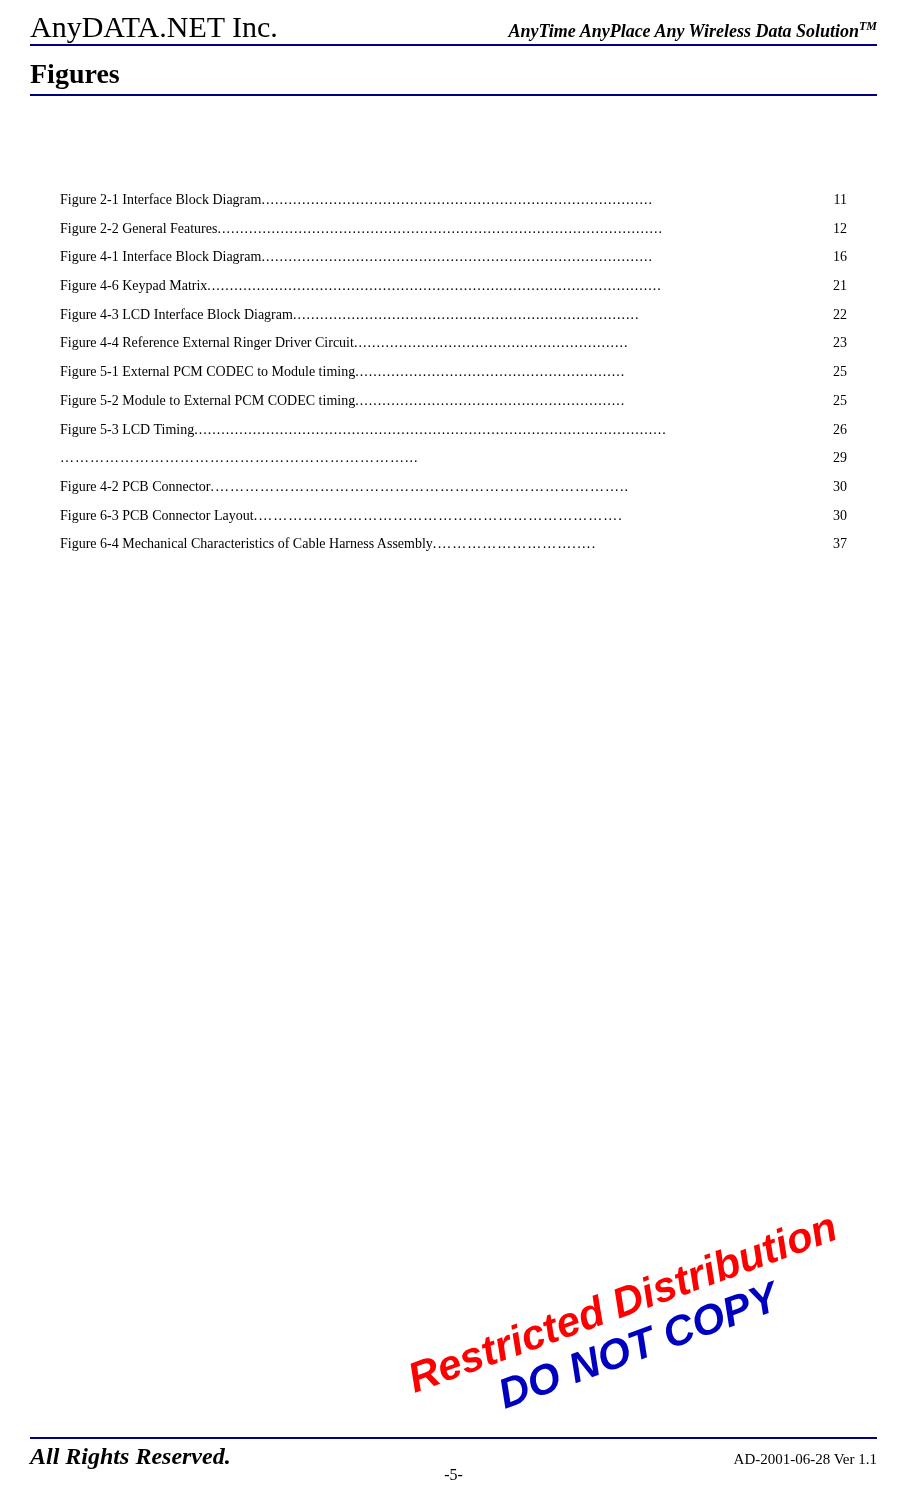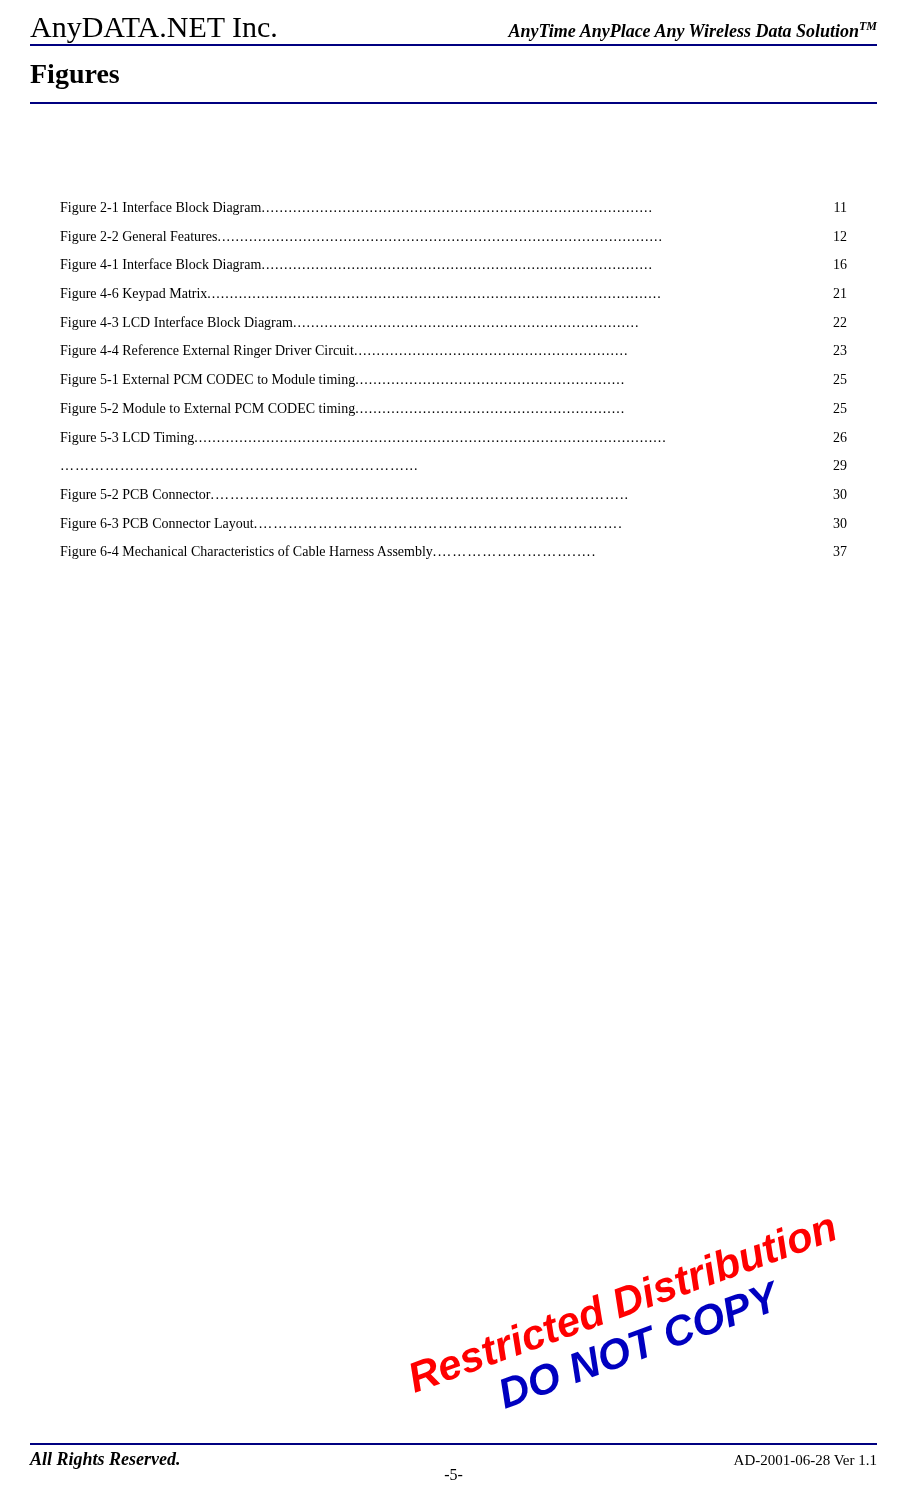--- a/index.html
+++ b/index.html
@@ -32,21 +32,21 @@
       font-style: italic;
       font-weight: bold;
     }
     .tagline sup {
       font-size: 12px;
     }
     .section-title {
       font-size: 28px;
       font-weight: bold;
       margin-top: 12px;
-      margin-bottom: 12px;
+      margin-bottom: 4px;
     }
     .title-rule {
       border: none;
       border-bottom: 2px solid #000080;
       margin-top: 2px;
     }
     .toc {
       padding: 90px 30px 0 30px;
       font-size: 14px;
       line-height: 2.05;
@@ -93,21 +93,21 @@
     }
     .footer-row {
       display: flex;
       justify-content: space-between;
       align-items: baseline;
       font-size: 16px;
     }
     .footer-left {
       font-weight: bold;
       font-style: italic;
-      font-size: 18px;
+      font-size: 24px;
     }
     .footer-center { 
       position: absolute;
       left: 50%;
       transform: translateX(-50%);
       bottom: -14px;
       font-size: 16px;
     }
     .footer-right { font-size: 15px; }
   </style>
@@ -169,21 +169,21 @@
     <div class="toc-row">
       <span class="toc-label">Figure 5-3 LCD Timing</span>
       <span class="toc-dots">  .........................................................................................................</span>
       <span class="toc-page">26</span>
     </div>
     <div class="toc-row">
       <span class="toc-dots"> ……………………………………………………………... </span>
       <span class="toc-page">29</span>
     </div>
     <div class="toc-row">
-      <span class="toc-label">Figure 5-2 PCB Connector</span>
+      <span class="toc-label">Figure 4-2 PCB Connector</span>
       <span class="toc-dots"> .………………………………………………………………………..</span>
       <span class="toc-page">30</span>
     </div>
     <div class="toc-row">
       <span class="toc-label">Figure 6-3 PCB Connector Layout</span>
       <span class="toc-dots"> .………………………………………………………………. </span>
       <span class="toc-page">30</span>
     </div>
     <div class="toc-row">
       <span class="toc-label">Figure 6-4 Mechanical Characteristics of Cable Harness Assembly</span>

